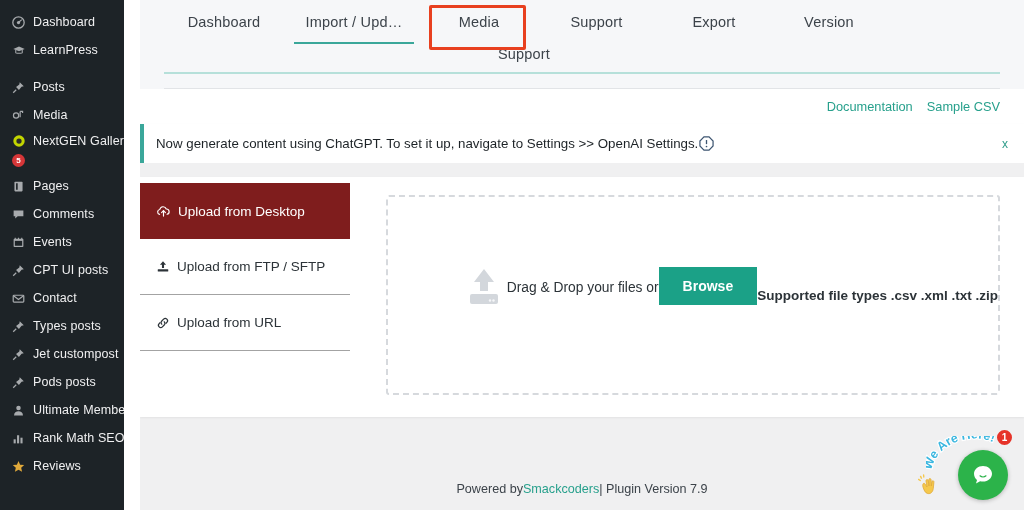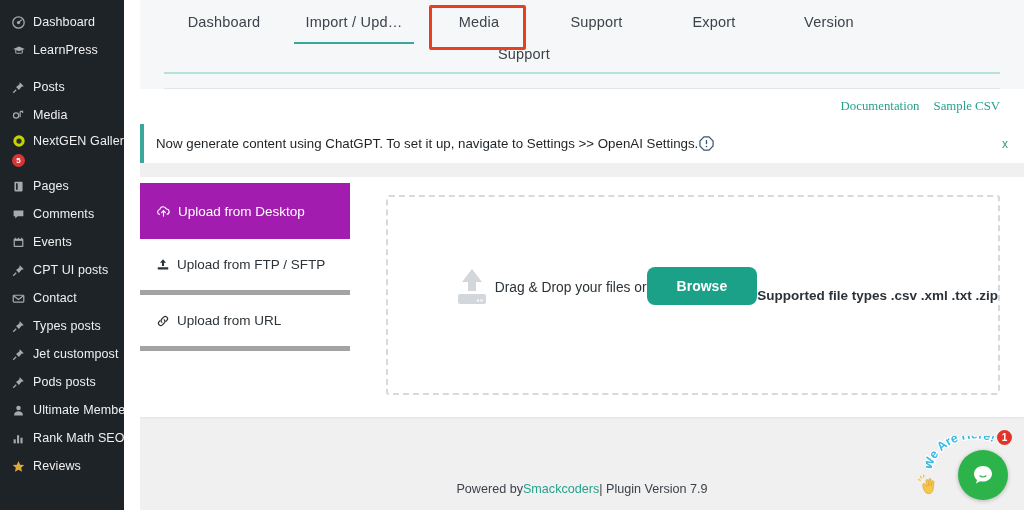--- a/index.html
+++ b/index.html
@@ -105,21 +105,20 @@
     pointer-events: none;
     background: transparent;
   }
 
   
   #doclinks {
     display: flex; justify-content: flex-end; align-items: center;
     gap: 14px;
     padding: 10px 24px 10px 0;
     background: #ffffff;
-    font-family: Liberation Serif, serif;
   }
   #doclinks a {
     color: #27a08c; font-size: 12.8px; text-decoration: none; cursor: pointer;
   }
 
   
   #banner {
     margin: 0 0 0 0;
     background: #ffffff;
     border-left: 4px solid #3aa79a;
@@ -152,48 +151,48 @@
     height: 240px;
     display: flex;
     box-shadow: 0 1px 2px rgba(0,0,0,.06);
   }
   #optlist { width: 210px; flex: 0 0 210px; padding-top: 6px; }
   .opt {
     display: flex; align-items: center;
     height: 56px;
     padding-left: 16px;
     font-size: 13.5px; color: #2c3338;
-    border-bottom: 5px solid #a3a3a3;
+    border-bottom: 1px solid #a3a3a3;
     cursor: pointer;
     white-space: nowrap;
   }
   .opt .opt-ico { margin-right: 7px; display: flex; align-items: center; }
   .opt.active {
-    background: #a21caf; color: #ffffff;
+    background: #7f1d1d; color: #ffffff;
     border-bottom: none;
     align-items: center;
   }
   .opt.active .opt-ico svg { stroke: #ffffff; fill: none; }
 
   #dropzone {
     flex: 1 1 auto;
     margin: 18px 24px 22px 36px;
     border: 2px dashed #d6d9dd;
     border-radius: 3px;
     display: flex; 
     align-items: center; justify-content: flex-end;
     gap: 0;
   }
   #dz-icon { margin-bottom: 10px; }
   #dz-text { font-size: 13.8px; color: #2c3338; margin-bottom: 16px; }
   #browse-btn {
     background: #1ba187; color: #fff;
-    border: none; border-radius: 8px;
+    border: none; border-radius: 0;
     font-size: 14px; font-weight: bold;
-    padding: 11px 30px;
+    padding: 11px 24px;
     cursor: pointer;
     font-family: "Liberation Sans", sans-serif;
     margin-bottom: 18px;
   }
   #dz-types { font-size: 13.5px; font-weight: bold; color: #2c3338; }
 
   
   #footer {
     position: absolute; left: 0; right: 0; bottom: 0;
     height: 42px;

